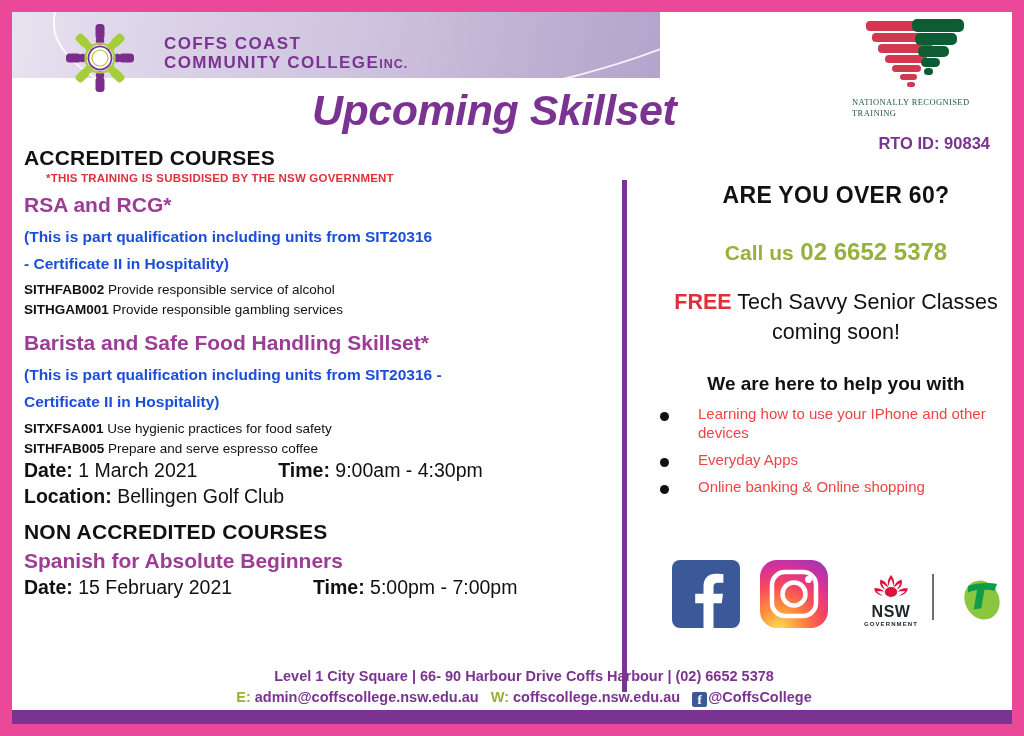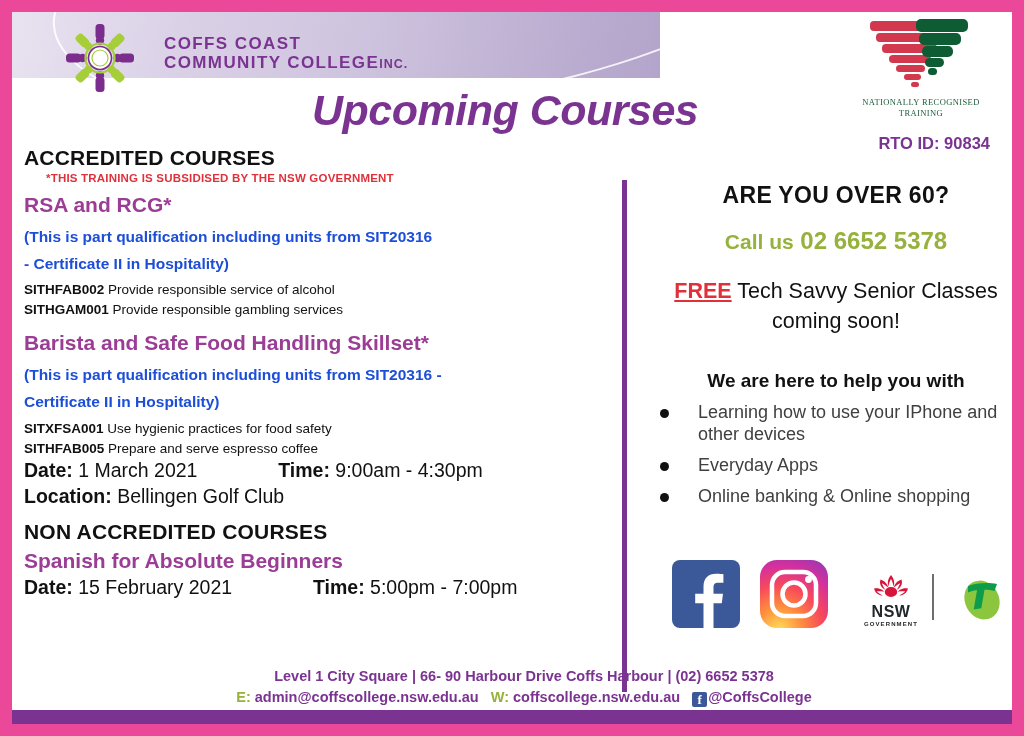--- a/index.html
+++ b/index.html
@@ -20,21 +20,21 @@
   .s4{width:1100px;height:400px;left:-200px;top:-260px;transform:rotate(-10deg);border-color:rgba(255,255,255,.45);}
 
   .brand{position:absolute;left:152px;top:22px;line-height:1.12;
          font-weight:bold;font-size:17px;letter-spacing:1.4px;color:#7B3391;}
   .brand .inc{font-size:12.5px;letter-spacing:1px;}
 
   
   .logo{position:absolute;left:36px;top:10px;width:104px;height:72px;}
 
   
-  .nrt{position:absolute;right:22px;top:6px;width:138px;height:104px;text-align:center;}
+  .nrt{position:absolute;right:22px;top:6px;width:138px;height:104px;}
   .nrt-cap{font-family:"Liberation Serif","DejaVu Serif",serif;color:#1F5C3D;
            font-size:8.5px;line-height:1.25;letter-spacing:.4px;margin-top:1px;}
 
   .rto{position:absolute;right:22px;top:122px;width:200px;text-align:right;
        color:#7B3391;font-weight:bold;font-size:16.5px;}
 
   
   .title{position:absolute;left:300px;top:74px;font-style:italic;font-weight:bold;
          font-size:43px;color:#7B3391;letter-spacing:-0.5px;}
 
@@ -52,27 +52,27 @@
   .unit{font-size:13.5px;color:#111;margin-top:5px;}
   .unit b{font-weight:bold;}
   .dtrow{font-size:19.5px;color:#111;margin-top:3px;white-space:nowrap;}
   .dtrow b{font-weight:bold;}
   .gapsm{display:inline-block;width:28px;}
   .gaplg{display:inline-block;width:70px;}
 
   
   .right{position:absolute;left:636px;top:170px;width:376px;}
   .over60{text-align:center;font-weight:bold;font-size:23px;color:#111;letter-spacing:.3px;}
-  .callus{text-align:center;font-weight:bold;font-size:24px;color:#96B13C;margin-top:18px;}
+  .callus{text-align:center;font-weight:bold;font-size:24px;color:#96B13C;margin-top:29px;}
   .callus .lbl{font-size:21px;}
   .freeline{text-align:center;font-size:21.5px;color:#111;margin-top:22px;line-height:1.38;}
-  .freeline .free{color:#E0313B;font-weight:bold;text-decoration:underline;}
-  .helphead{text-align:center;font-weight:bold;font-size:19px;color:#111;margin-top:34px;}
+  .freeline .free{color:#E0313B;font-weight:bold;}
+  .helphead{text-align:center;font-weight:bold;font-size:19px;color:#111;margin-top:26px;}
   ul.helps{list-style:none;margin:10px 0 0 0;padding:0;}
-  ul.helps li{position:relative;padding-left:50px;font-size:18px;color:#404040;
+  ul.helps li{position:relative;padding-left:50px;font-size:15px;color:#ef4444;
               line-height:1.22;margin-bottom:9px;}
   ul.helps li::before{content:"";position:absolute;left:12px;top:7px;
               width:9px;height:9px;border-radius:50%;background:#111;}
 
   .socials{position:absolute;left:660px;top:548px;width:360px;height:110px;}
   .sep{position:absolute;left:260px;top:14px;width:2px;height:46px;background:#6d6e71;}
 
   
   .footbar{position:absolute;left:0;bottom:0;width:1024px;height:14px;background:#7B3391;}
   .footer{position:absolute;left:0;bottom:16px;width:1024px;text-align:center;
@@ -171,21 +171,21 @@
       </g>
     </svg>
     <div class="nrt-cap">
       <div>NATIONALLY RECOGNISED</div>
       <div>TRAINING</div>
     </div>
   </div>
 
   <div class="rto">RTO ID: 90834</div>
 
-  <div class="title">Upcoming Courses</div>
+  <div class="title">Upcoming Skillset</div>
 
   <div class="vdiv"></div>
 
   <div class="left">
 
     <div>
       <span class="sec-head">ACCREDITED COURSES</span><span class="subsidy">*THIS TRAINING IS SUBSIDISED BY THE NSW GOVERNMENT</span>
     </div>
 
     <div>

